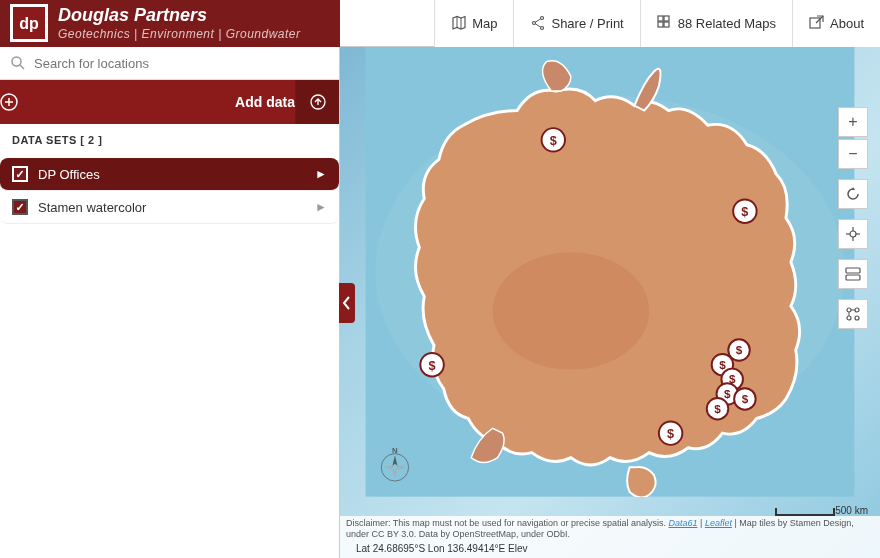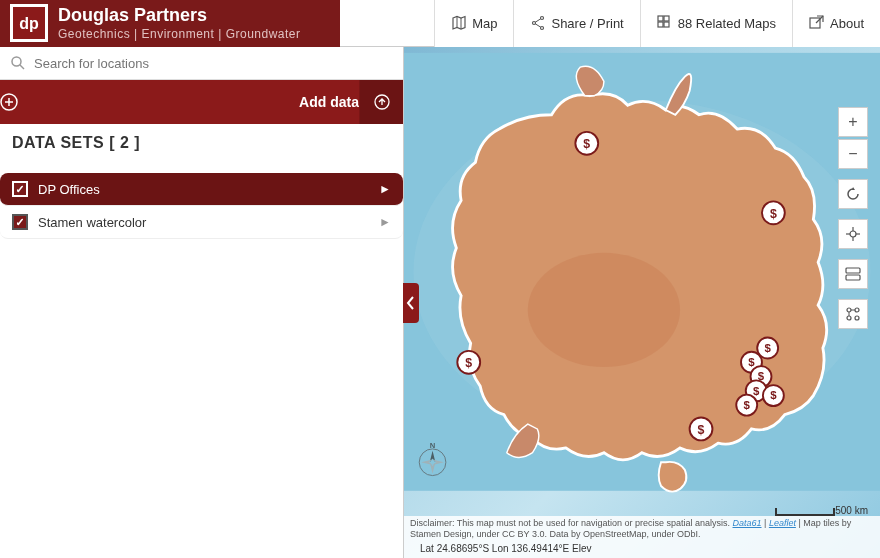--- a/index.html
+++ b/index.html
@@ -26,21 +26,21 @@
       width: 38px;
       height: 38px;
       background: #fff;
       display: flex;
       align-items: center;
       justify-content: center;
       margin-right: 10px;
       flex-shrink: 0;
     }
     #logo-icon svg { width: 32px; height: 32px; }
-    #logo-text-block { display: flex; flex-direction: column; }
+    #logo-text-block { display: flex; flex-direction: column; font-style: italic; }
     #logo-company { font-size: 18px; font-weight: bold; color: #fff; line-height: 1.2; }
     #logo-tagline { font-size: 12px; color: #e0c0c0; letter-spacing: 0.5px; }
 
     #nav-buttons {
       display: flex;
       align-items: center;
       height: 55px;
       margin-left: auto;
       background: #fff;
     }
@@ -62,21 +62,21 @@
 
     
     #main {
       display: flex;
       flex: 1;
       overflow: hidden;
     }
 
     
     #sidebar {
-      width: 404px;
+      width: 340px;
       flex-shrink: 0;
       background: #fff;
       display: flex;
       flex-direction: column;
       border-right: 1px solid #ccc;
       position: relative;
     }
 
     #search-bar {
       display: flex;
@@ -121,22 +121,22 @@
       border: none;
       border-left: 1px solid #7a1515;
       color: #fff;
       cursor: pointer;
       display: flex;
       align-items: center;
       justify-content: center;
     }
 
     #datasets-header {
-      padding: 10px 12px 21px;
-      font-size: 16px;
+      padding: 10px 12px 12px;
+      font-size: 11px;
       font-weight: bold;
       color: #333;
       text-transform: uppercase;
       letter-spacing: 0.5px;
     }
 
     .dataset-item {
       display: flex;
       align-items: center;
       padding: 8px 12px;

